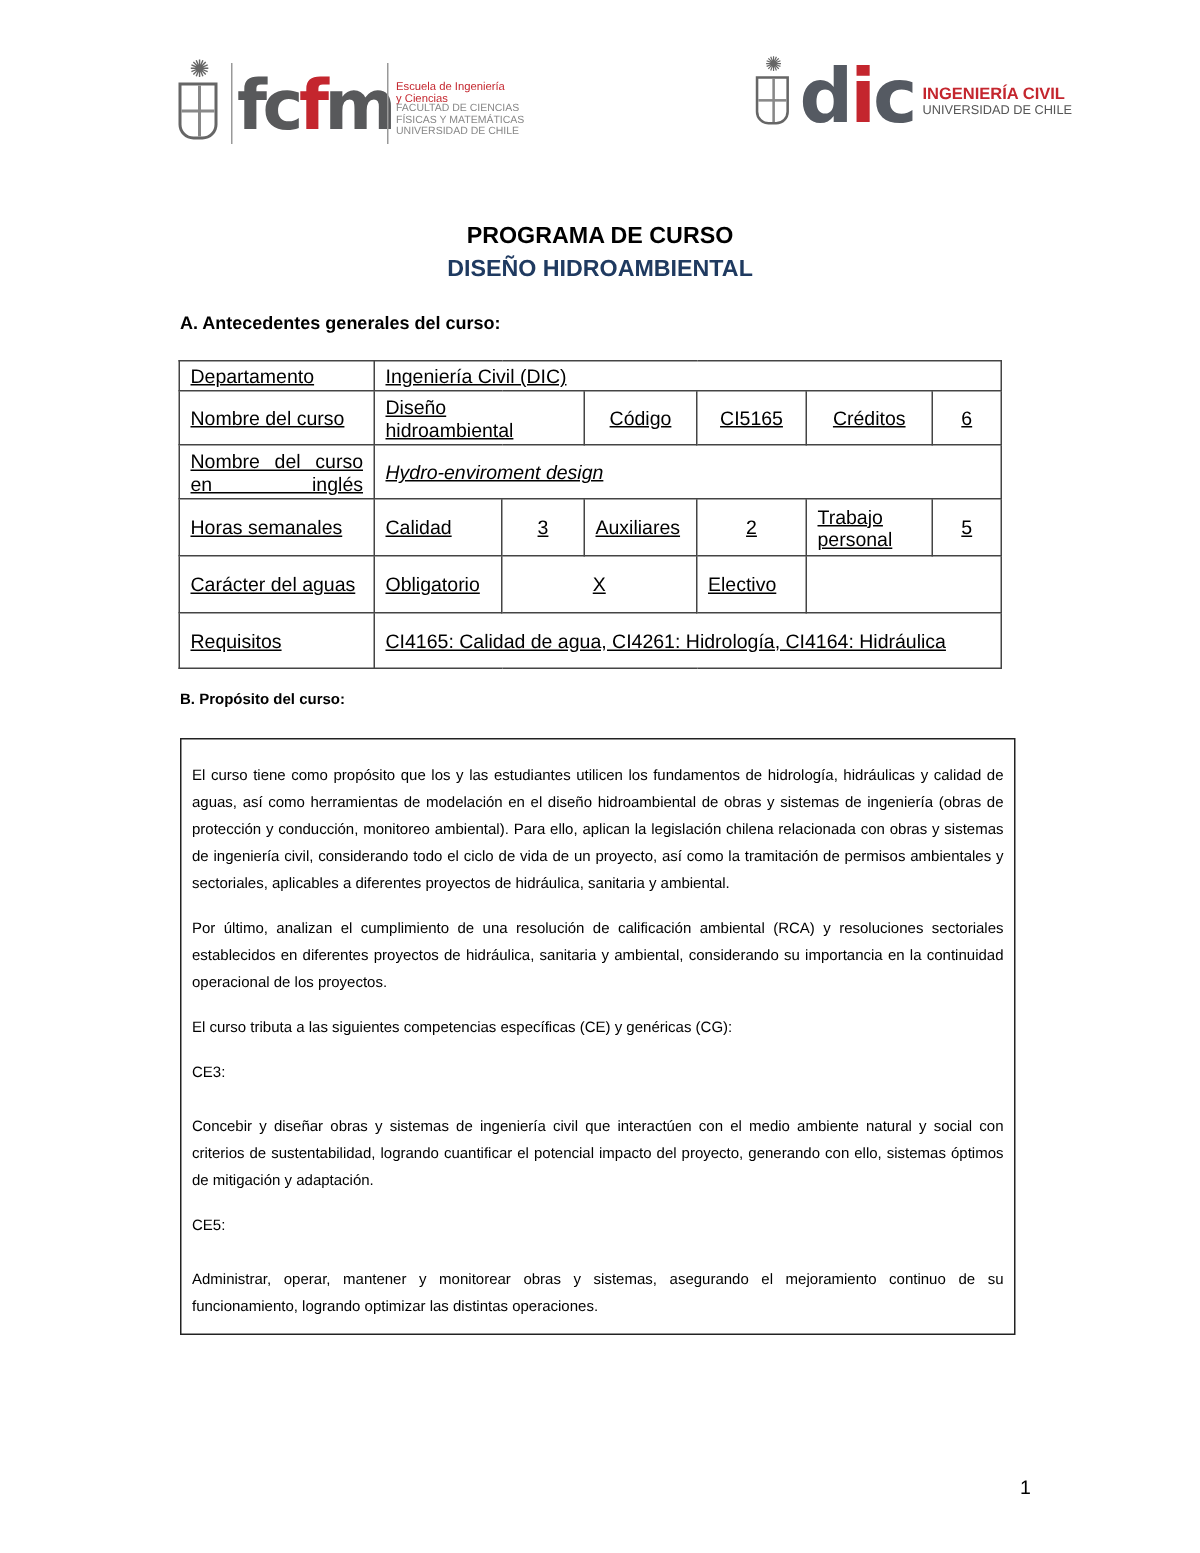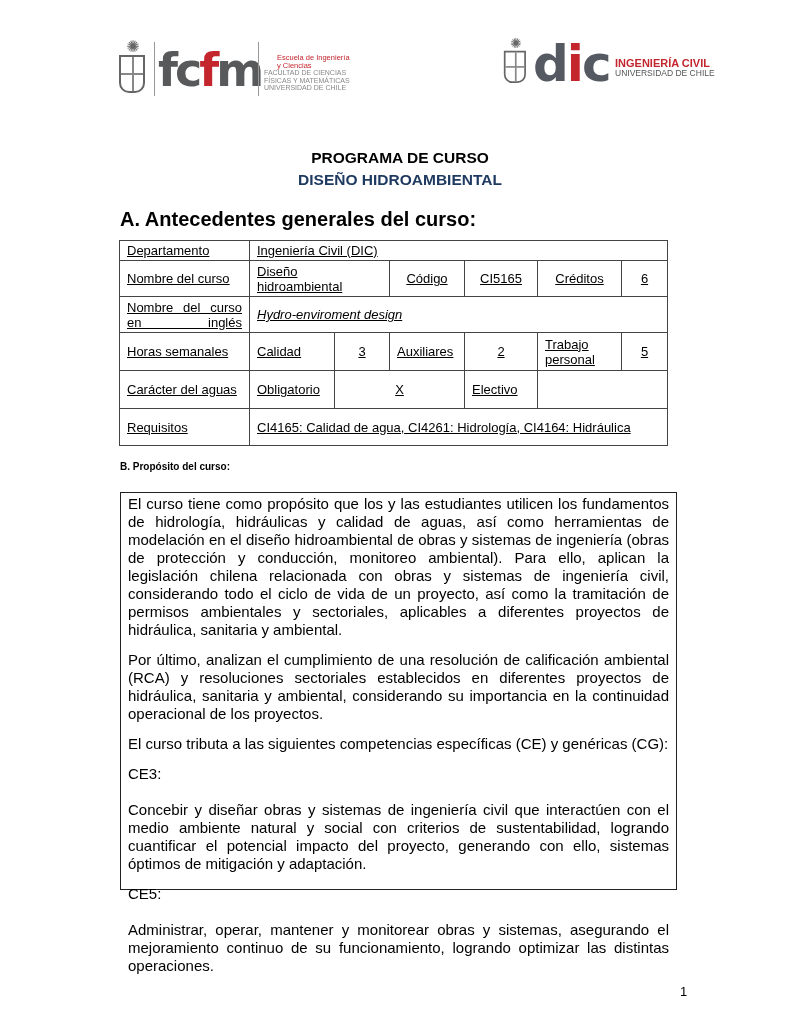--- a/index.html
+++ b/index.html
@@ -14,43 +14,43 @@
                 font-size:16px; line-height:14px; color:#666; }
   .crest .shield { position:absolute; left:1px; top:15px; width:26px; height:38px;
                    border:2px solid #666; border-radius:0 0 10px 10px; box-sizing:border-box; }
   .crest .shield:before { content:""; position:absolute; left:11px; top:0; width:2px; height:100%; background:#888; }
   .crest .shield:after { content:""; position:absolute; left:0; top:16px; width:100%; height:2px; background:#888; }
   .bar { position:absolute; width:1px; background:#999; }
   .fcfm-text { position:absolute; left:40px; top:8px; font-size:46px; font-weight:bold;
                letter-spacing:-3px; color:#58595b; line-height:48px; font-family:"DejaVu Sans", sans-serif; }
   .fcfm-text .red { color:#c4262e; }
   .fcfm-sub { position:absolute; left:146px; top:16px; font-size:7px; line-height:7.5px; color:#888; width:100px; }
-  .fcfm-sub .r { color:#c4262e; font-size:7.5px;margin-left:13px; }
+  .fcfm-sub .r { color:#c4262e; font-size:7.5px; }
 
   .logo-dic { left:503px; top:38px; width:190px; height:50px; }
   .dic-text { position:absolute; left:30px; top:2px; font-size:50px; font-weight:bold; color:#555a62;
               line-height:48px; letter-spacing:-2px; font-family:"DejaVu Sans", sans-serif; }
   .dic-text .red { color:#c4262e; }
   .dic-sub { position:absolute; left:112px; top:20px; width:90px; }
   .dic-sub .l1 { color:#c4262e; font-weight:bold; font-size:11px; line-height:11px; white-space:nowrap; }
   .dic-sub .l2 { color:#555; font-size:8.5px; line-height:9px; white-space:nowrap; }
 
   .title1 { left:0; width:800px; top:149px; text-align:center; font-weight:bold; font-size:15.5px; }
   .title2 { left:0; width:800px; top:171px; text-align:center; font-weight:bold; font-size:15.5px; color:#1f3a60; }
-  .secA { left:120px; top:208px; font-weight:bold; font-size:20px; }
+  .secA { left:120px; top:208px; font-weight:bold; font-size:12px; }
   .secB { left:120px; top:461px; font-weight:bold; font-size:10px; }
 
   table.info { position:absolute; left:119px; top:240px; border-collapse:collapse; font-size:13px; }
   table.info td { border:1px solid #444; padding:0 7px; vertical-align:middle; line-height:15px; box-sizing:border-box;text-decoration:underline; }
   table.info td.c { text-align:center; }
   table.info td.j { text-align:justify; text-align-last:justify; }
   .it { font-style:italic; }
 
   .purpose { position:absolute; left:120px; top:492px; width:557px; height:398px; box-sizing:border-box;
-             border:1.5px solid #222; padding:2px 7px; font-size:15px; line-height:18px; text-align:justify; }
+             border:1.5px solid #222; padding:16px 7px; font-size:10px; line-height:18px; text-align:justify; }
   .purpose p { margin:0 0 12px 0; }
   .ce { display:flex; margin:0 0 12px 0;flex-direction:column; }
   .ce .lbl { flex:0 0 36px; }
   .ce .txt { flex:1; text-align:justify; }
 
   .pnum { left:680px; top:984px; font-size:13px; }
 </style>
 </head>
 <body>
 

